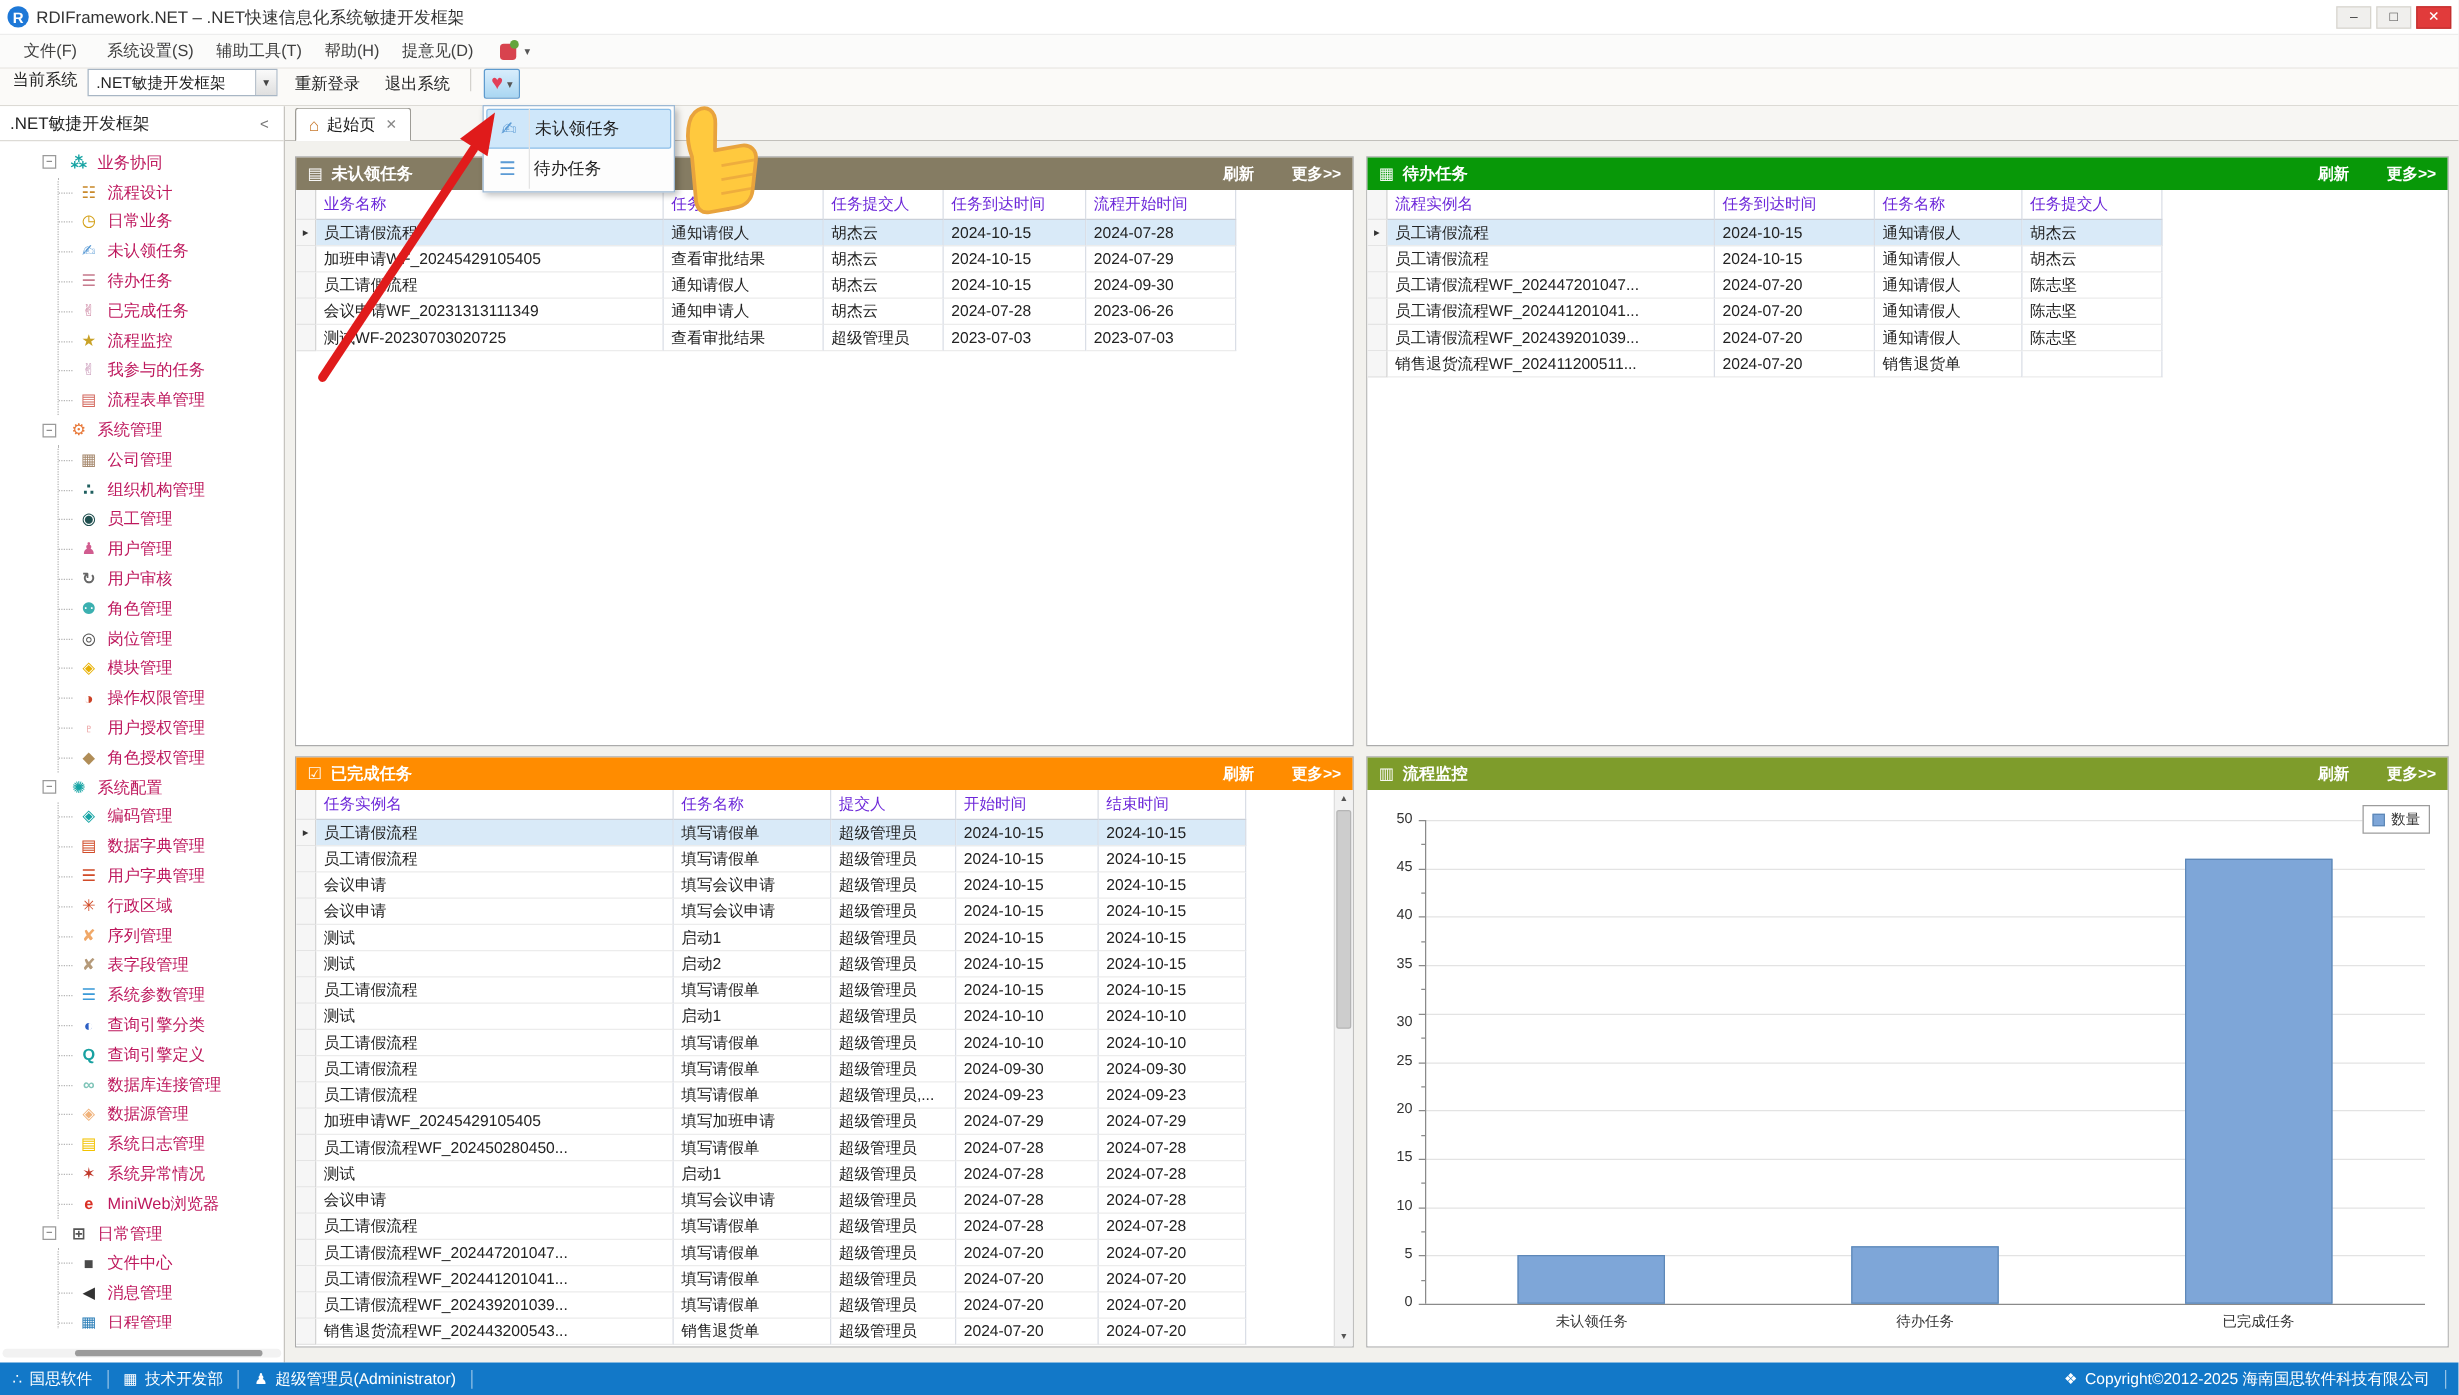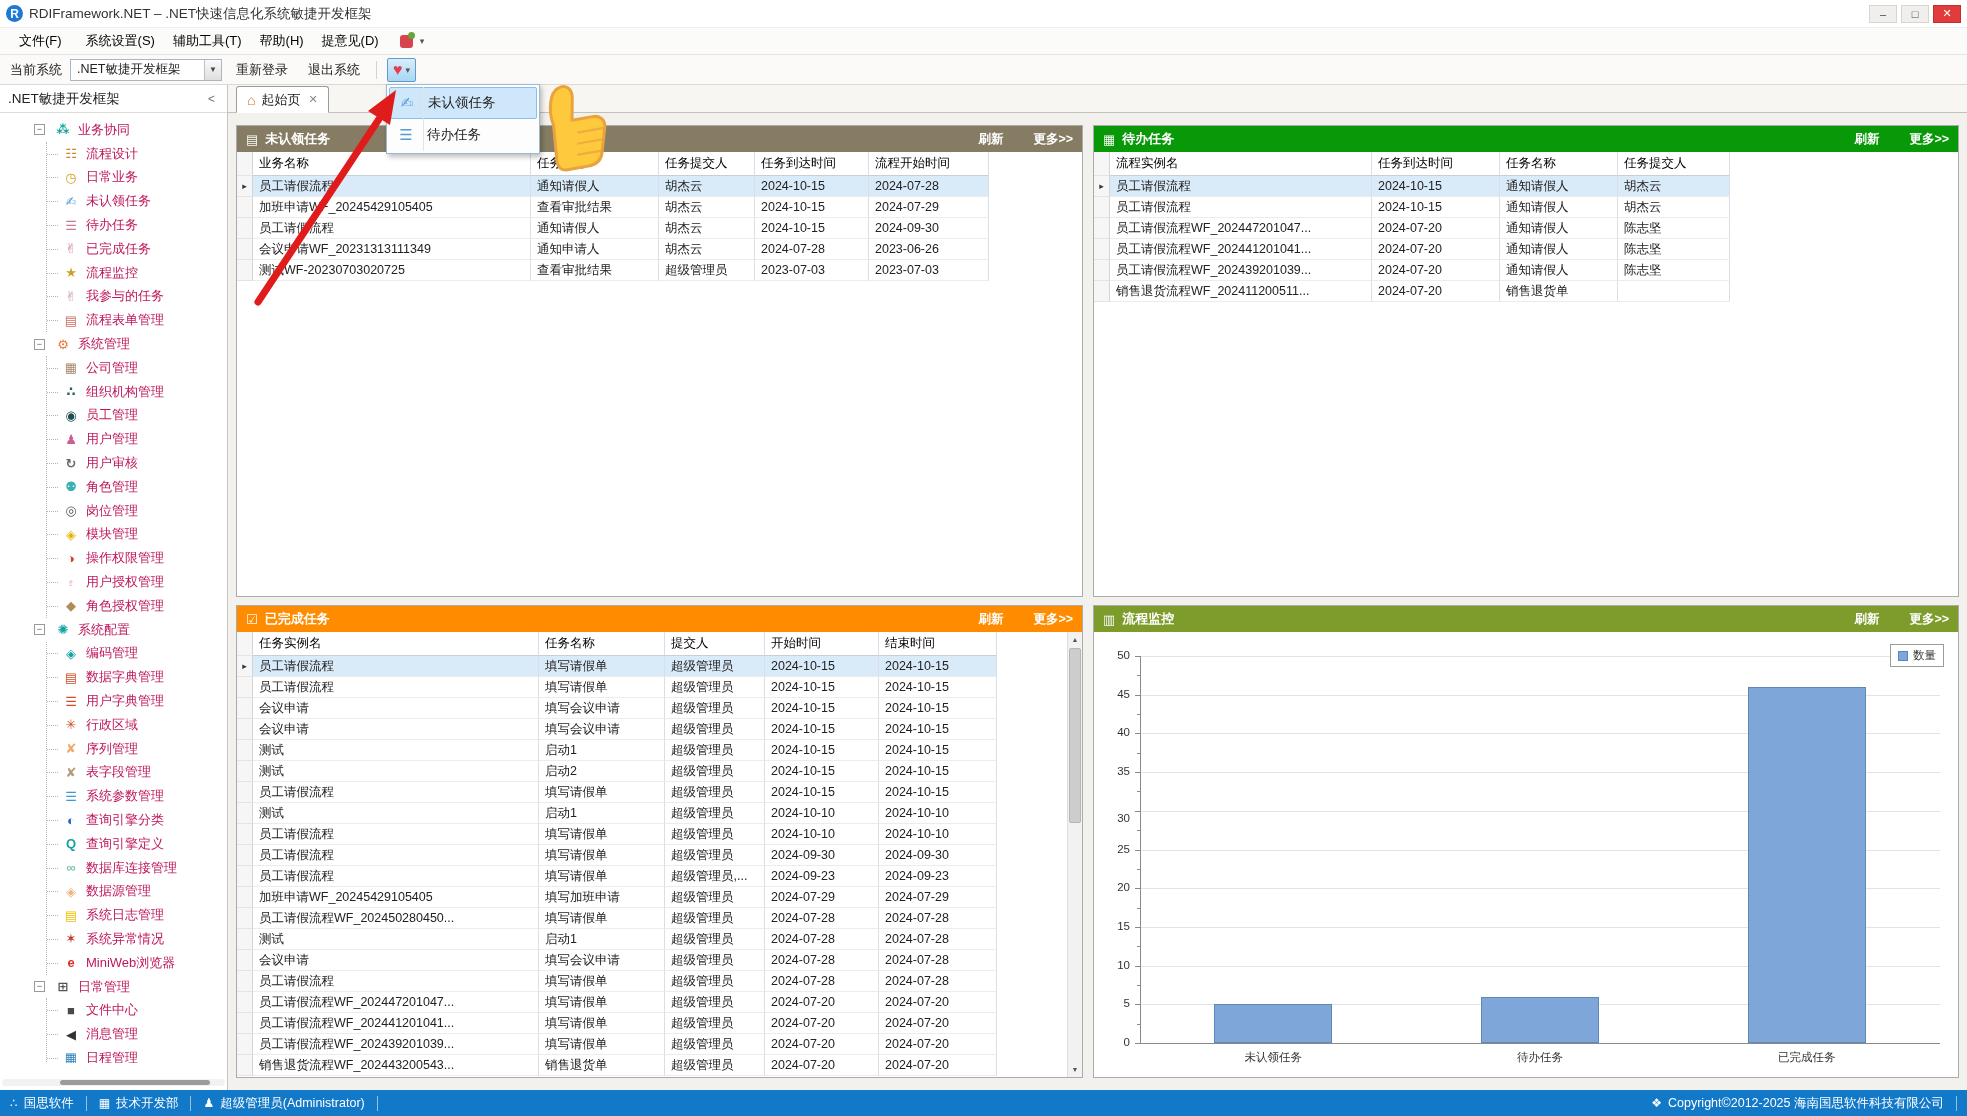--- a/index.html
+++ b/index.html
@@ -8,27 +8,27 @@
        font-family:"Liberation Sans","DejaVu Sans",sans-serif;font-size:13px;color:#222}
   
   #titlebar{position:absolute;left:0;top:0;width:100%;height:28px;background:#fff;display:flex;align-items:center;padding:0 6px;border-bottom:1px solid #EDEDED}
   #logo{width:17px;height:17px;border-radius:50%;background:#1E78D7;color:#fff;font-weight:bold;font-size:12px;display:inline-flex;align-items:center;justify-content:center;margin-right:6px}
   #title{font-size:13.5px;color:#333}
   #win-controls{margin-left:auto;display:flex;gap:4px}
   .win-btn{width:28px;height:18px;display:inline-flex;align-items:center;justify-content:center;font-size:11px;color:#444;background:#F0EFED;border:1px solid #D8D5CE;cursor:default}
   .win-btn.close{background:#E13B3B;border-color:#C22F2F;color:#fff}
   
   #menubar{position:absolute;left:0;top:28px;width:100%;height:27px;background:#FBFBFA;border-bottom:1px solid #E6E4E0;display:flex;align-items:center;padding:0 10px;gap:4px}
-  .menu-item{padding:3px 9px;color:#000000}
+  .menu-item{padding:3px 9px;color:#404040}
   .msep{width:1px;height:15px;background:#D7D5D0;margin:0 3px}
   .donate-icon{width:13px;height:13px;background:#D8434E;border-radius:3px;position:relative;display:inline-block;margin-left:8px}
   .donate-icon::after{content:"";position:absolute;top:-3px;right:-2px;width:7px;height:7px;background:#63A53C;border-radius:50%}
   .caret{font-size:9px;color:#555;margin-left:3px}
   
-  #toolbar{position:absolute;left:0;top:55px;width:100%;height:30px;background:#FBFAF8;border-bottom:1px solid #DCDAD5;display:flex;align-items:center;padding:0 10px;gap:8px}
+  #toolbar{position:absolute;left:0;top:55px;width:100%;height:30px;background:#FBFAF8;border-bottom:1px solid #DCDAD5;display:flex;padding:0 10px;gap:8px}
   #syscombo{width:152px;height:22px;background:#fff;border:1px solid #A8B6C4;display:inline-flex;align-items:center}
   #combo-text{flex:1;padding:0 6px;font-size:12.5px;white-space:nowrap;overflow:hidden}
   .combo-btn{width:17px;height:100%;border-left:1px solid #B9C2CC;background:linear-gradient(#FAFAFA,#DFDFDF);font-size:8px;color:#444;display:inline-flex;align-items:center;justify-content:center}
   .tool-link{padding:3px 6px}
   .tsep{width:1px;height:18px;background:#D4D2CD;margin:0 2px}
   #heart-btn{height:24px;padding:0 5px;display:inline-flex;align-items:center;background:linear-gradient(#D8EDFC,#A9D6F2);border:1px solid #5E9BCE;border-radius:2px}
   .heart{color:#E23E57;font-size:16px;line-height:1}
   
   #sidebar{position:absolute;left:0;top:85px;width:228px;bottom:26px;background:#fff;border-right:1px solid #C6C4BF}
   #side-head{height:28px;border-bottom:1px solid #DDDBD6;display:flex;align-items:center;padding:0 8px;font-size:13.5px;color:#222}
@@ -57,21 +57,21 @@
   #panel-completed{left:8px;top:492px;width:847px;height:473px}
   #panel-monitor{left:865px;top:492px;width:866px;height:473px}
   .phead{height:26px;display:flex;align-items:center;padding:0 9px;color:#fff;font-weight:bold;font-size:13px;gap:7px}
   .phead .picon{font-size:13px;opacity:.95}
   .phead .plinks{margin-left:auto;display:flex;gap:30px;font-size:12.5px}
   .pbody{position:absolute;left:0;top:26px;right:0;bottom:0;overflow:hidden;background:#fff}
   
   .tbl{font-size:12.5px}
   .trow{display:flex;height:21px;align-items:stretch}
   .trow.thead{height:24px;background:#fff}
-  .trow.thead .th{border-bottom:1px solid #C9CFD8;color:#000000}
+  .trow.thead .th{border-bottom:1px solid #C9CFD8;color:#6d28d9}
   .tcell{padding:2px 6px;border-right:1px solid #DADEE6;border-bottom:1px solid #ECECEC;white-space:nowrap;overflow:hidden;display:flex;align-items:center}
   .rowhead{width:16px;flex:none;background:#F6F6F6;border-right:1px solid #D5D5D5;border-bottom:1px solid #E4E4E4;font-size:9px;color:#333;display:flex;align-items:center;justify-content:center}
   .trow.sel .tcell{background:var(--sel,#D9EAF8)}
   
   .vscroll{position:absolute;right:0;top:26px;bottom:0;width:15px;background:#F2F2F2;border-left:1px solid #DEDEDE}
   .varrow{height:15px;display:flex;align-items:center;justify-content:center;font-size:7px;color:#555}
   .varrow.down{position:absolute;bottom:0;left:0;right:0}
   .vthumb{position:absolute;left:1px;right:1px;top:16px;height:175px;background:#CDCDCD;border:1px solid #B5B5B5;border-radius:2px}
   
   .chart-body{position:absolute;left:0;top:26px;right:0;bottom:0}

